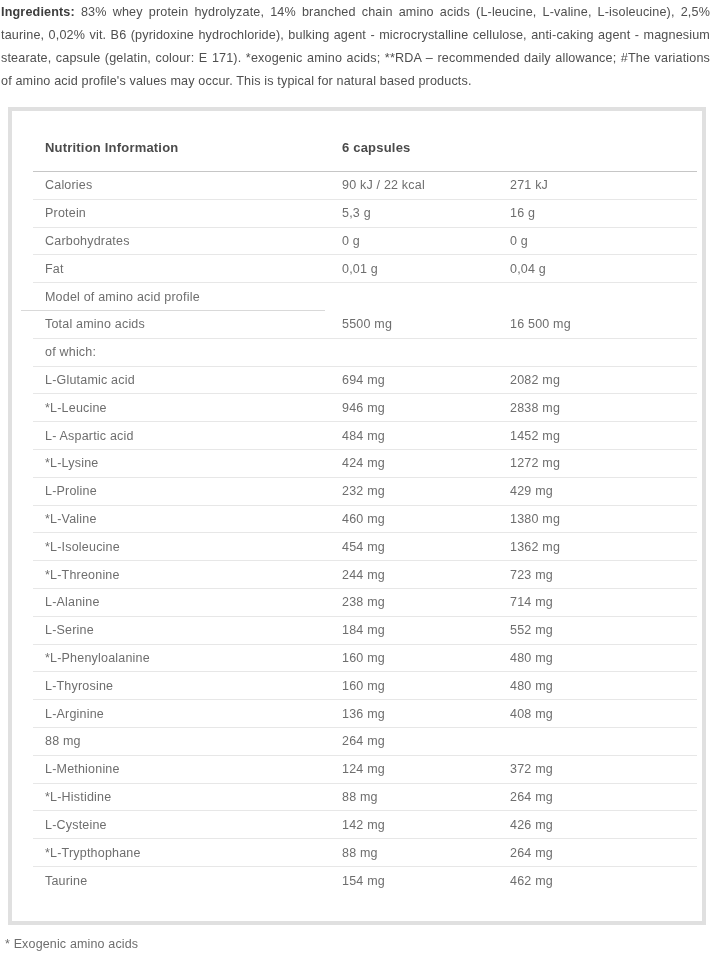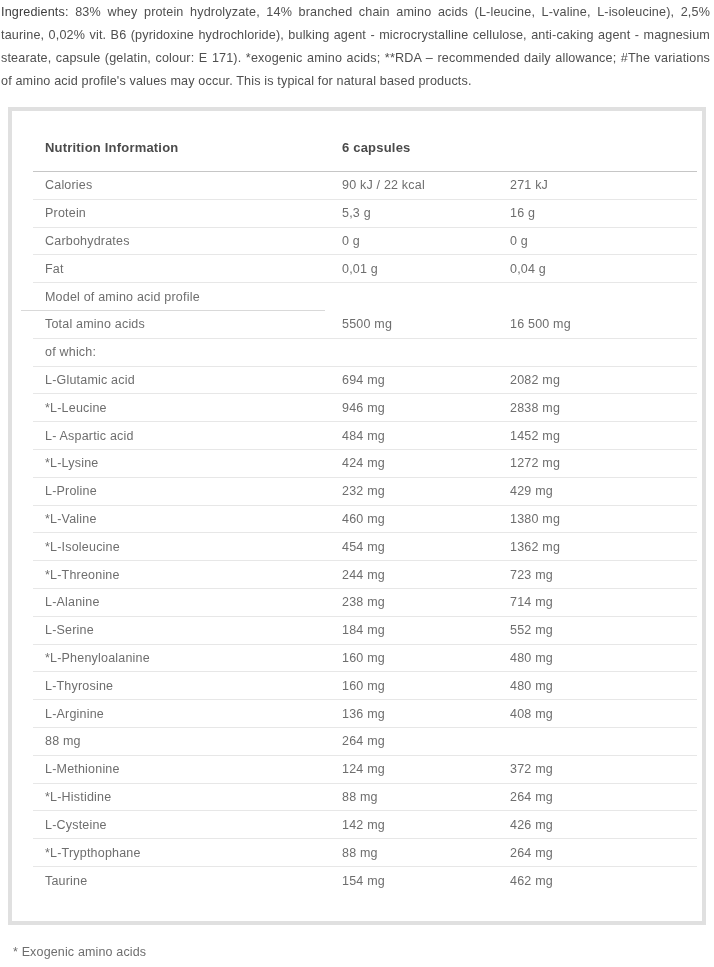--- a/index.html
+++ b/index.html
@@ -24,21 +24,21 @@
     width: 709px;
     margin: 0;
     font-size: 12.6px;
     line-height: 23px;
     letter-spacing: 0.15px;
     color: #4f4f4f;
     text-align: justify;
   }
   .ingredients strong {
     color: #3d3d3d;
-    font-weight: normal;
+    font-weight: bold;
   }
 
   
   .nutrition-table {
     position: absolute;
     left: 8px;
     top: 107px;
     width: 698px;
     height: 818px;
     box-sizing: border-box;
@@ -95,21 +95,21 @@
   
   .footnotes {
     position: absolute;
     left: 1px;
     top: 928px;
     font-size: 12.5px;
     letter-spacing: 0.15px;
     color: #6e6e6e;
   }
   .footnotes p {
-    margin: 12px;
+    margin: 4px;
     line-height: 25px;
   }
 </style>
 </head>
 <body>
 
 <div class="page">
 
   <p class="ingredients"><strong>Ingredients:</strong><span> 83% whey protein hydrolyzate, 14% branched chain amino acids (L-leucine, L-valine, L-isoleucine), 2,5% taurine, 0,02% vit. B6 (pyridoxine hydrochloride), bulking agent - microcrystalline cellulose, anti-caking agent - magnesium stearate, capsule (gelatin, colour: E 171). *exogenic amino acids;  **RDA – recommended daily allowance; #The variations of amino acid profile's values may occur. This is typical for natural based products.</span></p>
 

